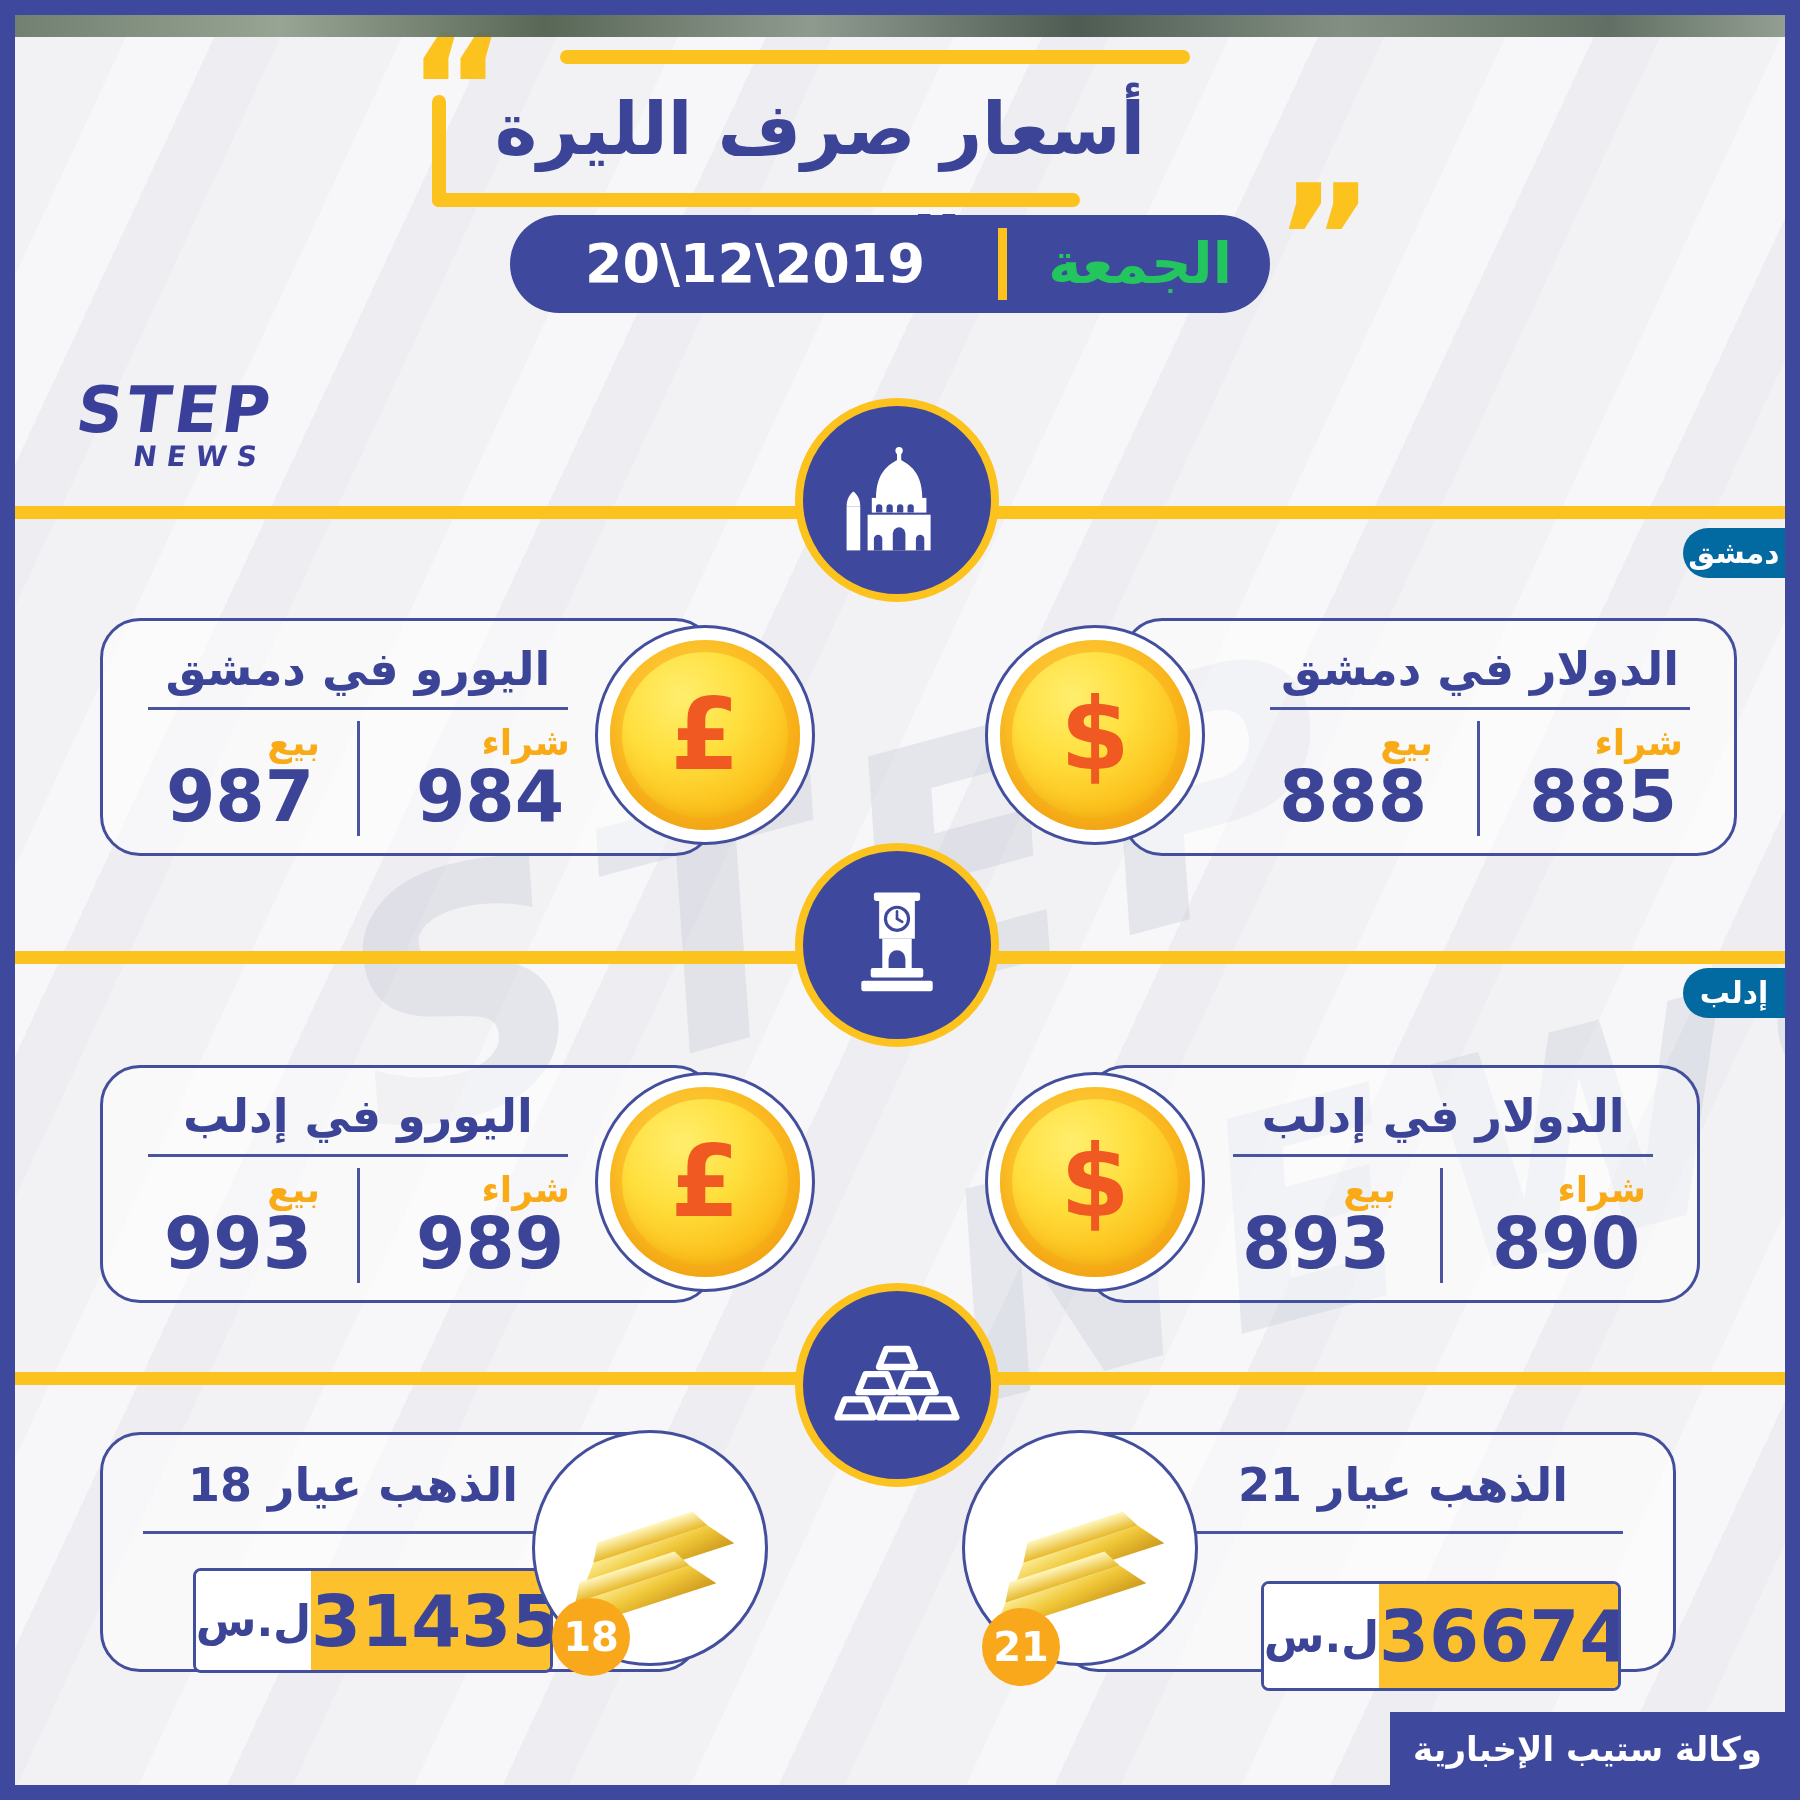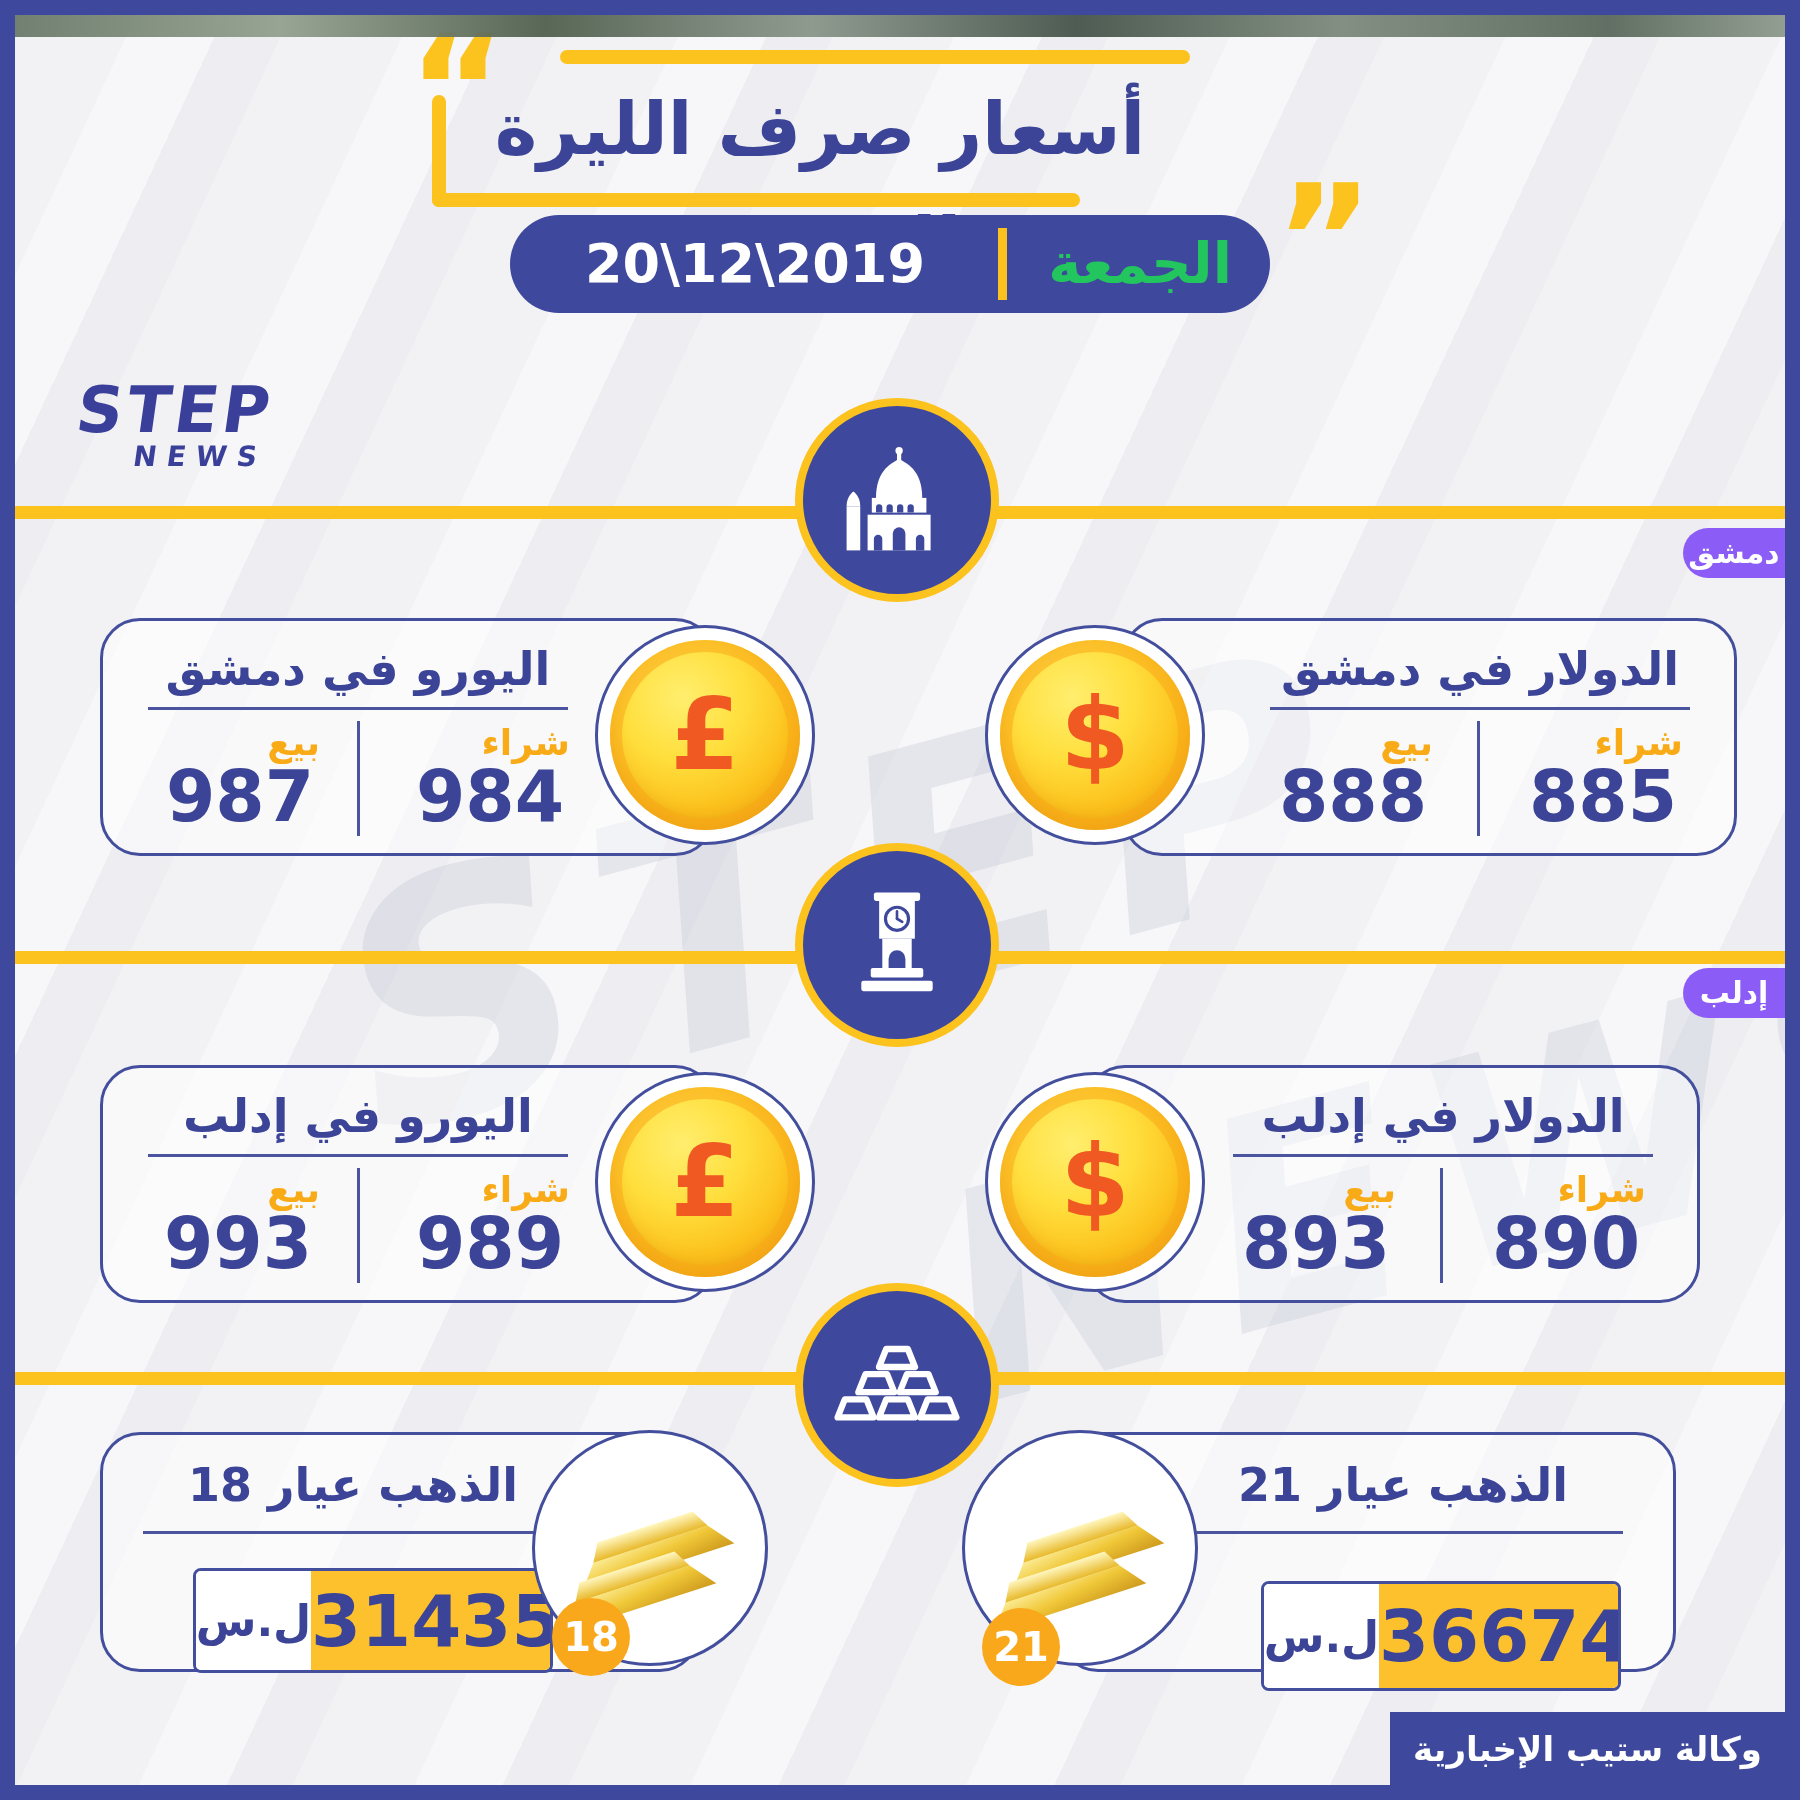--- a/index.html
+++ b/index.html
@@ -47,21 +47,21 @@
 
   
   .section-line{position:absolute;left:15px;right:15px;height:13px;background:#fcc21d;z-index:2;}
   .section-icon{
     position:absolute;left:795px;width:204px;height:204px;border-radius:50%;z-index:3;
     background:#3e489c;border:8px solid #fcc21d;box-sizing:border-box;
     display:flex;align-items:center;justify-content:center;
   }
   .side-tab{
     position:absolute;right:15px;width:102px;height:50px;z-index:3;
-    background:#8b5cf6;border-radius:25px 0 0 25px;
+    background:#0369a1;border-radius:25px 0 0 25px;
     color:#fff;font-size:30px;font-weight:bold;text-align:center;line-height:50px;
   }
 
   
   .card{
     position:absolute;height:238px;z-index:3;box-sizing:border-box;
     border:3px solid #434e9d;border-radius:40px;background:rgba(255,255,255,0.5);
   }
   .card-title{position:absolute;color:#3b4496;font-size:46px;font-weight:bold;text-align:center;line-height:60px;}
   .underline{position:absolute;height:3px;background:#4a549f;}

